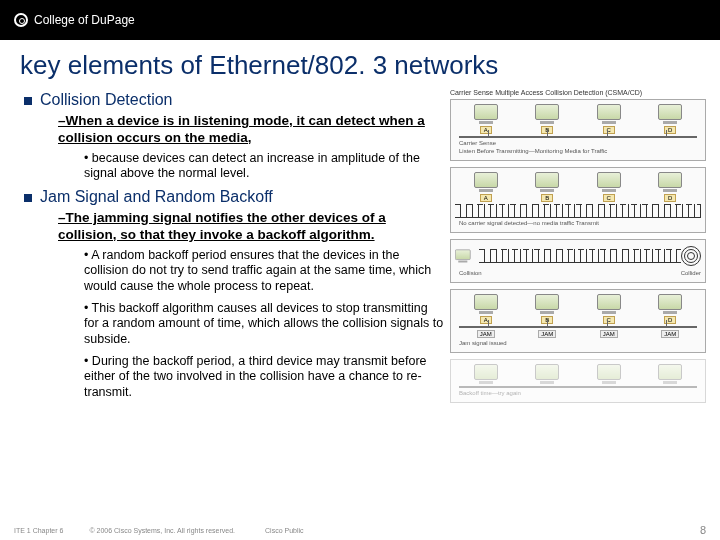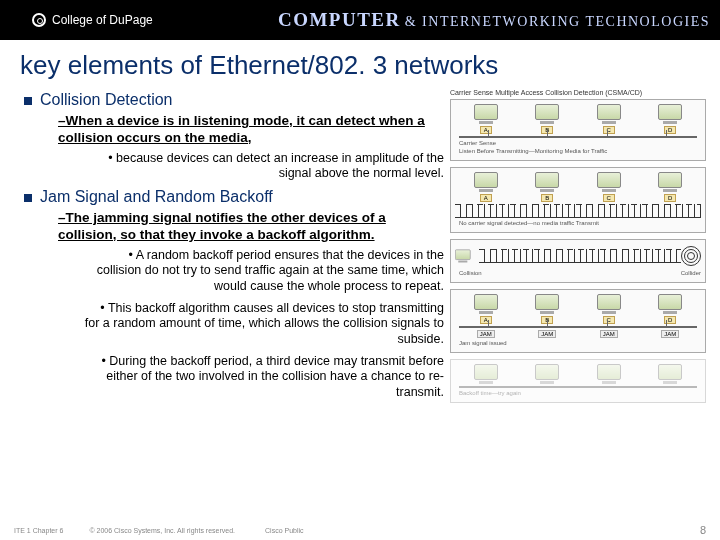--- a/index.html
+++ b/index.html
@@ -1,30 +1,30 @@
 <!DOCTYPE html>
 <html><head>
 <meta charset="utf-8">
 <style>
   * { margin: 0; padding: 0; box-sizing: border-box; }
   body { width: 720px; height: 540px; font-family: Arial, sans-serif; background: #fff; overflow: hidden; position: relative; }
   .header { width: 720px; height: 40px; background: #000; display: flex; align-items: center; }
-  .logo-area { display: flex; align-items: center; padding-left: 32px; color: #fff; font-size: 12px; }
+  .logo-area { display: flex; align-items: center; padding-left: 14px; color: #fff; font-size: 12px; }
   .logo-mark { width: 14px; height: 14px; border: 2px solid #fff; border-radius: 50%; margin-right: 6px; position: relative; }
   .logo-mark::after { content: ""; position: absolute; left: 3px; top: 3px; width: 4px; height: 4px; border: 1px solid #fff; border-radius: 50%; }
   .header-right { margin-left: auto; color: #c9d7ff; font-family: "Times New Roman", serif; letter-spacing: 1.5px; font-size: 14px; padding-right: 10px; display: flex; align-items: baseline; }
   .hr-big { font-size: 19px; font-weight: bold; margin-right: 4px; }
   .title { font-size: 26px; color: #0b2f6a; padding: 10px 0 8px 20px; }
   .content { display: flex; padding: 0 8px 0 14px; }
   .left { width: 430px; }
   .right { width: 262px; padding-left: 6px; }
   .bullet-l1 { display: flex; margin: 2px 0 4px 10px; font-size: 16px; color: #0b2f6a; }
   .sq { width: 8px; height: 8px; background: #0b2f6a; margin: 6px 8px 0 0; flex-shrink: 0; }
   .bullet-l2 { font-size: 13.5px; font-weight: bold; color: #000; margin: 0 0 4px 44px; line-height: 1.25; text-decoration: underline; }
-  .bullet-l3 { font-size: 12.5px; color: #000; margin: 0 0 6px 70px; line-height: 1.25; text-align: right; }
+  .bullet-l3 { font-size: 12.5px; color: #000; margin: 0 0 6px 70px; line-height: 1.25; }
   .diagram { border: 1px solid #aaa; background: #fafafa; margin-bottom: 6px; padding: 4px 4px 6px 4px; }
   .diag-title { font-size: 7px; color: #333; margin-bottom: 3px; }
   .row-pc { display: flex; justify-content: space-around; align-items: flex-end; margin-bottom: 2px; }
   .pc { display: flex; flex-direction: column; align-items: center; }
   .mon { width: 24px; height: 16px; background: linear-gradient(#e8f0d8,#c8d8a8); border: 1px solid #888; border-radius: 2px; }
   .base { width: 14px; height: 3px; background: #aaa; margin-top: 1px; }
   .lbl { width: 12px; height: 8px; background: #f5e8b0; border: 1px solid #c0a050; font-size: 6px; text-align: center; line-height: 7px; margin-top: 2px; }
   .bus { height: 2px; background: #666; margin: 2px 4px; position: relative; }
   .drop { position: absolute; width: 1px; height: 6px; background: #666; top: -6px; }
   .sub { font-size: 6px; color: #555; margin: 2px 0 0 4px; }
@@ -43,24 +43,20 @@
   .ghost { opacity: 0.45; }
 </style>
 </head>
 <body>
 
 <div class="header">
   <div class="logo-area">
     <span class="logo-mark"></span>
     <span>College of DuPage</span>
   </div>
-  <div class="header-right">
-    <span class="hr-big">COMPUTER</span>
-    <span>&amp; INTERNETWORKING TECHNOLOGIES</span>
-  </div>
 </div>
 
 <div class="title">key elements of Ethernet/802. 3 networks</div>
 
 <div class="content">
   <div class="left">
 
     <div class="bullet-l1">
       <span class="sq"></span>
       <span>Collision Detection</span>

